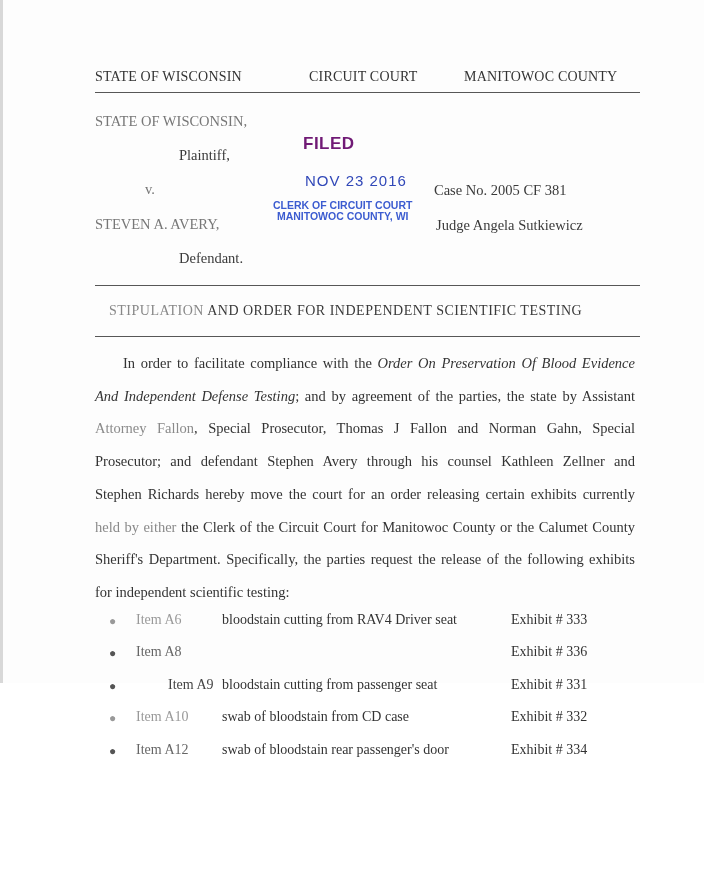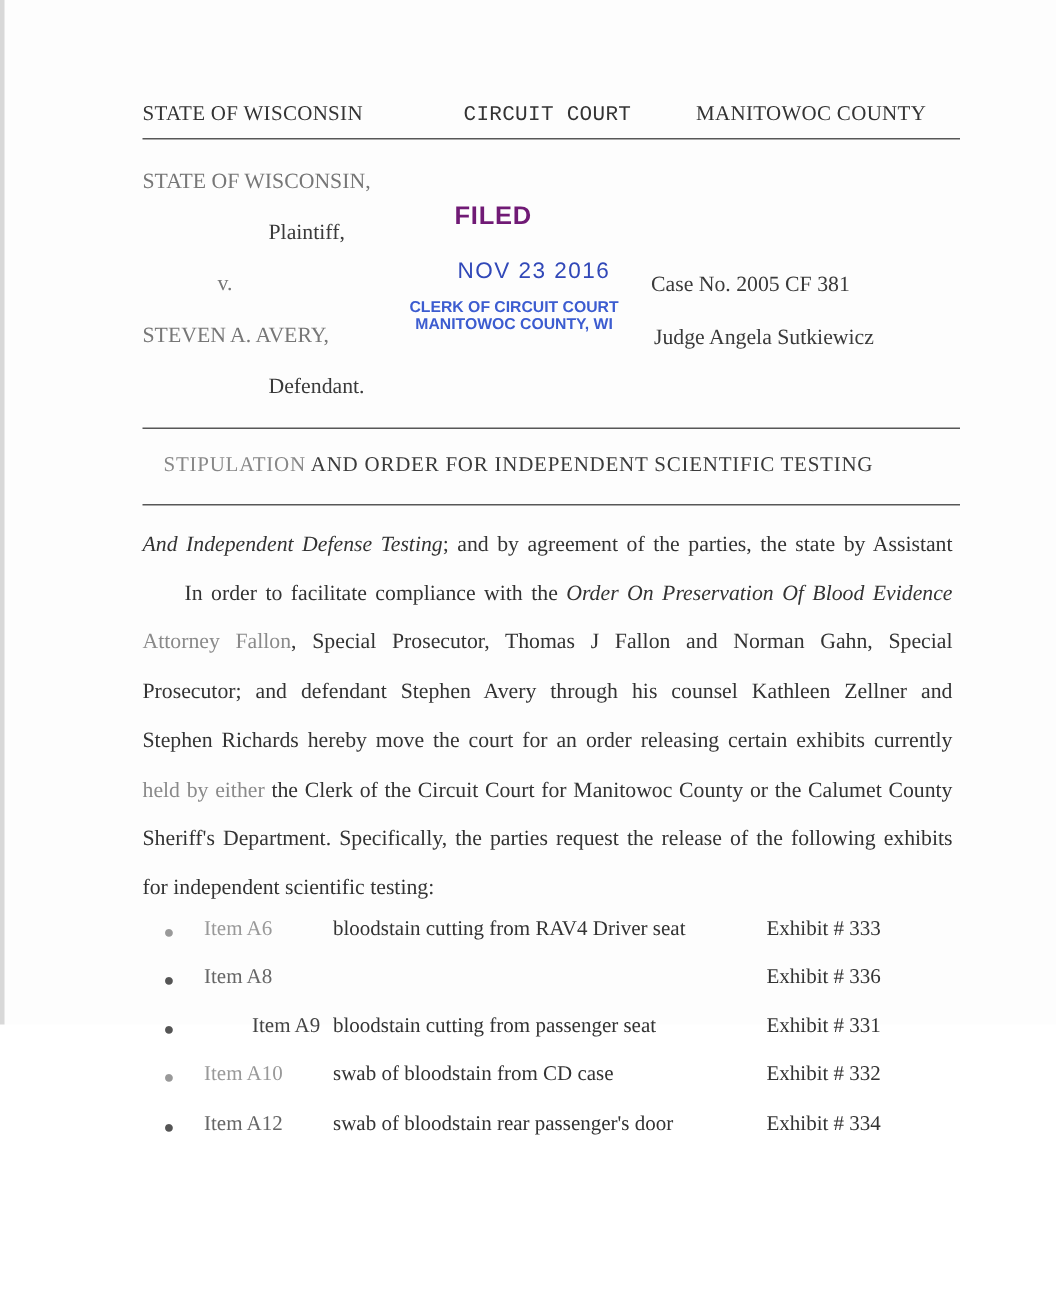--- a/index.html
+++ b/index.html
@@ -98,21 +98,21 @@
     .ex-desc { left: 113px; color: #333; }
     .ex-num { left: 402px; color: #333; }
     .ex-row.faint .ex-item, .ex-row.faint .bullet { color: #999; }
   </style>
 </head>
 <body>
 
 <div class="page">
 
   <span class="abs hdr" style="left:92px;">STATE OF WISCONSIN</span>
-  <span class="abs hdr" style="left:306px;font-family:Liberation Mono, monospace;">CIRCUIT COURT</span>
+  <span class="abs hdr" style="left:306px;">CIRCUIT COURT</span>
   <span class="abs hdr" style="left:461px;">MANITOWOC COUNTY</span>
   <div class="hr" style="top:92px;"></div>
 
   <span class="abs caption light" style="left:92px; top:113px;">STATE OF WISCONSIN,</span>
   <span class="abs caption" style="left:176px; top:147px;">Plaintiff,</span>
   <span class="abs caption light" style="left:142px; top:181px;">v.</span>
   <span class="abs caption light" style="left:92px; top:216px;">STEVEN A. AVERY,</span>
   <span class="abs caption" style="left:176px; top:250px;">Defendant.</span>
   <span class="abs caption" style="left:431px; top:182px;">Case No. 2005 CF 381</span>
   <span class="abs caption" style="left:433px; top:217px;">Judge Angela Sutkiewicz</span>
@@ -124,22 +124,22 @@
     <div>MANITOWOC COUNTY, WI</div>
   </div>
 
   <div class="hr" style="top:285px;"></div>
   <div class="abs title">
     <span class="lt">STIPULATION</span><span> AND ORDER FOR INDEPENDENT SCIENTIFIC TESTING</span>
   </div>
   <div class="hr" style="top:336px;"></div>
 
   <div class="para">
+    <span class="line indent"><span>In order to facilitate compliance with the </span><em>Order On Preservation Of Blood Evidence</em></span>
     <span class="line"><em>And Independent Defense Testing</em><span>; and by agreement of the parties, the state by Assistant</span></span>
-    <span class="line indent"><span>In order to facilitate compliance with the </span><em>Order On Preservation Of Blood Evidence</em></span>
     <span class="line"><span class="faint">Attorney Fallon</span><span>, Special Prosecutor, Thomas J Fallon and Norman Gahn, Special</span></span>
     <span class="line">Prosecutor; and defendant Stephen Avery through his counsel Kathleen Zellner and</span>
     <span class="line">Stephen Richards hereby move the court for an order releasing certain exhibits currently</span>
     <span class="line"><span class="faint">held by either</span><span> the Clerk of the Circuit Court for Manitowoc County or the Calumet County</span></span>
     <span class="line">Sheriff's Department. Specifically, the parties request the release of the following exhibits</span>
     <span class="line last">for independent scientific testing:</span>
   </div>
 
   <div class="exhibits">
     <div class="ex-row faint">

